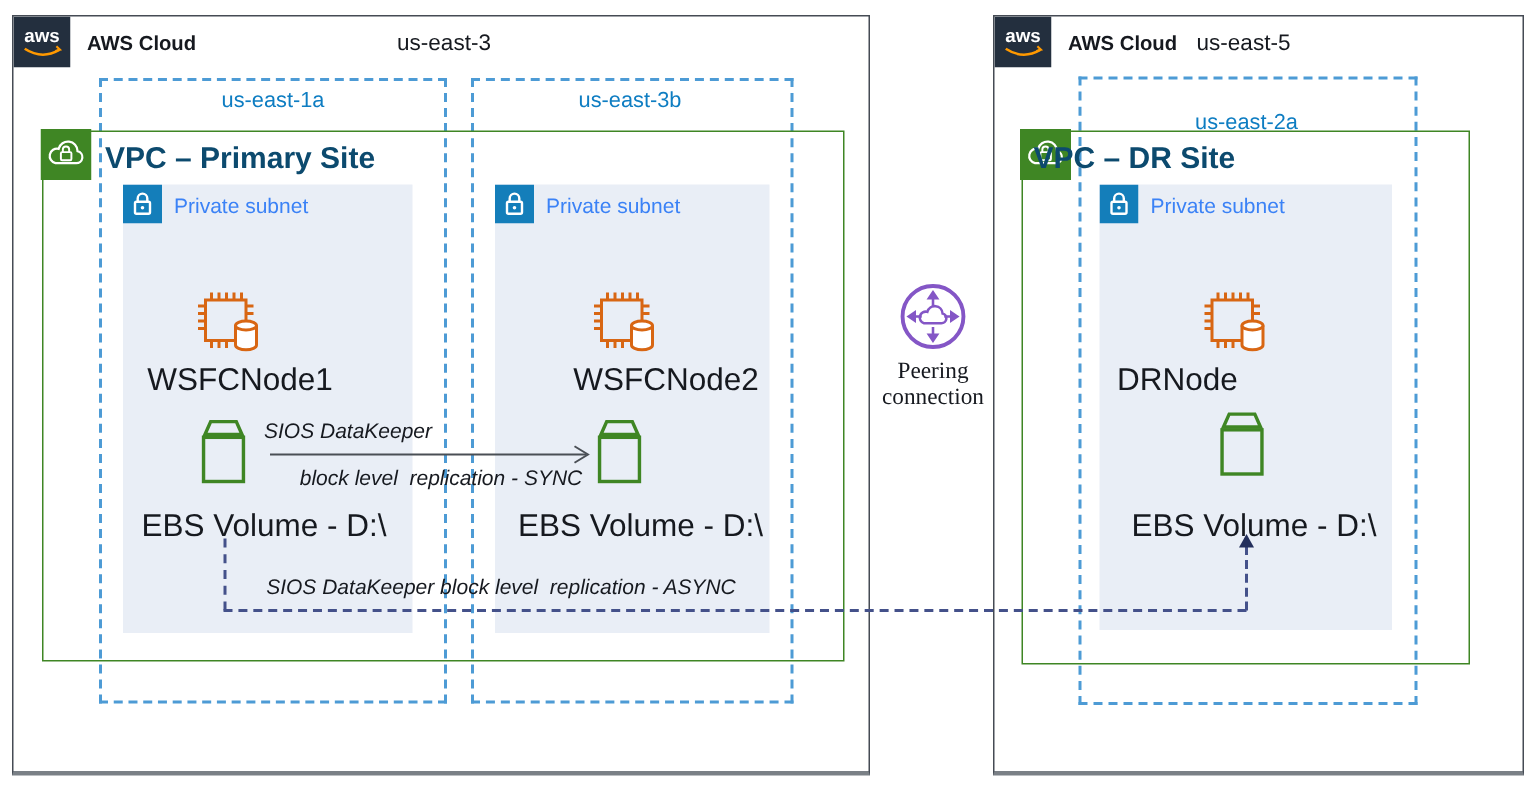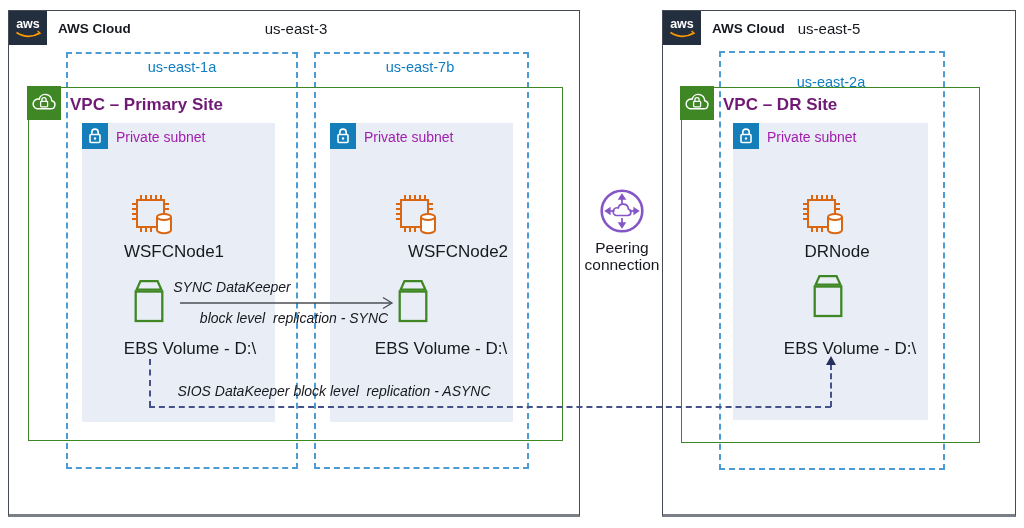--- a/index.html
+++ b/index.html
@@ -7,27 +7,27 @@
           font-family:"Liberation Sans",sans-serif;color:#16191F;overflow:hidden;}
   .layer{position:absolute;inset:0;}
   .outer-box{position:absolute;background:#fff;border:1.5px solid #454B54;border-bottom:3px solid #7A8086;}
   .aws-logo{position:absolute;width:38px;height:34px;}
   .cloud-title{position:absolute;font-size:13.5px;font-weight:bold;white-space:nowrap;}
   .region-label{position:absolute;font-size:15px;transform:translateX(-50%);white-space:nowrap;}
   .az-box{position:absolute;border:2px dashed #4D9BD5;}
   .az-label{position:absolute;font-size:14.5px;color:#0E7DC2;transform:translateX(-50%);white-space:nowrap;}
   .vpc-box{position:absolute;border:1.6px solid #3F8624;}
   .vpc-icon{position:absolute;width:34px;height:34px;}
-  .vpc-label{position:absolute;font-size:17px;color:#701a75;font-weight:bold;white-space:nowrap;}
+  .vpc-label{position:absolute;font-size:20px;color:#0c4a6e;font-weight:bold;white-space:nowrap;}
   .subnet{position:absolute;background:#E9EEF6;}
   .subnet-lock{position:absolute;width:26px;height:26px;}
-  .subnet-label{position:absolute;font-size:14px;color:#a21caf;white-space:nowrap;}
+  .subnet-label{position:absolute;font-size:14px;color:#3b82f6;white-space:nowrap;}
   .node-icon{position:absolute;width:48px;height:48px;}
   .ebs-icon{position:absolute;width:38px;height:52px;}
-  .diagram-label{position:absolute;font-size:17px;transform:translateX(-50%);white-space:nowrap;margin-left:14px;}
+  .diagram-label{position:absolute;font-size:21px;transform:translateX(-50%);white-space:nowrap;}
   .italic-label{position:absolute;font-size:14px;font-style:italic;transform:translateX(-50%);white-space:pre;}
   .peer-icon{position:absolute;width:46px;height:46px;}
   .peer-label{position:absolute;font-size:15.5px;text-align:center;transform:translateX(-50%);line-height:1.12;white-space:nowrap;}
   .dash-v{position:absolute;width:0;border-left:2px dashed #44518A;}
   .dash-h{position:absolute;height:0;border-top:2px dashed #44518A;}
   .arrow-up{position:absolute;width:0;height:0;border-left:5px solid transparent;border-right:5px solid transparent;border-bottom:9px solid #232F5C;}
   .sync-arrow{position:absolute;}
 </style>
 </head>
 <body>
@@ -42,21 +42,21 @@
       <text x="19" y="17" font-size="12.5" font-weight="bold" fill="#fff" text-anchor="middle" font-family="Liberation Sans,sans-serif">aws</text>
       <path d="M7.5 21.5 q11.5 7.5 23 .8" fill="none" stroke="#FF9900" stroke-width="1.7"></path>
       <path d="M28.6 19.9 l2.4 2.3 -3.1 .8" fill="none" stroke="#FF9900" stroke-width="1.4"></path>
     </svg>
     <div class="cloud-title" style="left:58px;top:21px;">AWS Cloud</div>
     <div class="region-label" style="left:296px;top:20px;">us-east-3</div>
 
     <div class="az-box" style="left:66px;top:52px;width:228px;height:413px;"></div>
     <div class="az-label" style="left:182px;top:59px;">us-east-1a</div>
     <div class="az-box" style="left:314px;top:52px;width:211px;height:413px;"></div>
-    <div class="az-label" style="left:420px;top:59px;">us-east-7b</div>
+    <div class="az-label" style="left:420px;top:59px;">us-east-3b</div>
 
     <div class="vpc-box" style="left:28px;top:87px;width:533px;height:352px;"></div>
     <svg class="vpc-icon" style="left:27px;top:86px;" viewBox="0 0 34 34">
       <rect width="34" height="34" fill="#3F8624"></rect>
       <path d="M10 22.8 h13.6 a4.1 4.1 0 0 0 1.1 -8.1 a6.4 6.4 0 0 0 -12.6 -1.5 a4.7 4.7 0 0 0 -2.1 9.6 z" fill="none" stroke="#fff" stroke-width="1.5"></path>
       <rect x="13.6" y="15.4" width="7" height="5.4" rx="0.8" fill="none" stroke="#fff" stroke-width="1.3"></rect>
       <path d="M14.9 15.4 v-1.7 a2.1 2.1 0 0 1 4.2 0 v1.7" fill="none" stroke="#fff" stroke-width="1.3"></path>
     </svg>
     <div class="vpc-label" style="left:70px;top:95px;">VPC – Primary Site</div>
 
@@ -140,21 +140,21 @@
     <div class="az-box" style="left:719px;top:51px;width:222px;height:415px;"></div>
     <div class="az-label" style="left:831px;top:74px;">us-east-2a</div>
 
     <div class="vpc-box" style="left:681px;top:87px;width:297px;height:354px;"></div>
     <svg class="vpc-icon" style="left:680px;top:86px;" viewBox="0 0 34 34">
       <rect width="34" height="34" fill="#3F8624"></rect>
       <path d="M10 22.8 h13.6 a4.1 4.1 0 0 0 1.1 -8.1 a6.4 6.4 0 0 0 -12.6 -1.5 a4.7 4.7 0 0 0 -2.1 9.6 z" fill="none" stroke="#fff" stroke-width="1.5"></path>
       <rect x="13.6" y="15.4" width="7" height="5.4" rx="0.8" fill="none" stroke="#fff" stroke-width="1.3"></rect>
       <path d="M14.9 15.4 v-1.7 a2.1 2.1 0 0 1 4.2 0 v1.7" fill="none" stroke="#fff" stroke-width="1.3"></path>
     </svg>
-    <div class="vpc-label" style="left:723px;top:95px;">VPC – DR Site</div>
+    <div class="vpc-label" style="left:689px;top:95px;">VPC – DR Site</div>
 
     <div class="subnet" style="left:733px;top:123px;width:195px;height:297px;"></div>
     <svg class="subnet-lock" style="left:733px;top:123px;" viewBox="0 0 26 26">
       <rect width="26" height="26" fill="#147EBA"></rect>
       <rect x="8" y="11.5" width="10" height="8" rx="1" fill="none" stroke="#fff" stroke-width="1.6"></rect>
       <path d="M9.8 11.5 V9.3 a3.2 3.2 0 0 1 6.4 0 v2.2" fill="none" stroke="#fff" stroke-width="1.6"></path>
       <circle cx="13" cy="15.5" r="1.2" fill="#fff"></circle>
     </svg>
     <div class="subnet-label" style="left:767px;top:129px;">Private subnet</div>
 
@@ -164,21 +164,21 @@
         <path d="M13 9V4 M18 9V4 M23 9V4 M28 9V4 M33 9V4"></path>
         <path d="M9 13H4 M9 18H4 M9 23H4 M9 28H4"></path>
         <path d="M13 36v5 M18 36v5 M23 36v5"></path>
         <path d="M36 13h5 M36 18h5"></path>
       </g>
       <g stroke="#D86613" stroke-width="2">
         <path d="M29 26v13c0 1.8 3.1 3.2 7 3.2s7-1.4 7-3.2V26" fill="#fff"></path>
         <ellipse cx="36" cy="26" rx="7" ry="3" fill="#fff"></ellipse>
       </g>
     </svg>
-    <div class="diagram-label" style="left:823px;top:242px;text-align:right;">DRNode</div>
+    <div class="diagram-label" style="left:785px;top:242px;text-align:right;">DRNode</div>
 
     <svg class="ebs-icon" style="left:809px;top:271px;" viewBox="0 0 40 52">
       <g fill="none" stroke="#3F8624" stroke-width="2.4">
         <path d="M7 13 L11 4 H29 L33 13 Z"></path>
         <rect x="6" y="15" width="28" height="31"></rect>
       </g>
     </svg>
     <div class="diagram-label" style="left:836px;top:339px;">EBS Volume - D:\</div>
   </div>
 
@@ -190,28 +190,28 @@
         <line x1="23" y1="16.5" x2="23" y2="10.5"></line>
           <path d="M23 6.8 l-2.7 4 h5.4 z"></path>
         <line x1="23" y1="30" x2="23" y2="35.5"></line>
           <path d="M23 39.2 l-2.7 -4 h5.4 z"></path>
         <line x1="15.5" y1="23" x2="10.5" y2="23"></line>
           <path d="M6.8 23 l4 -2.7 v5.4 z"></path>
         <line x1="30.5" y1="23" x2="35.5" y2="23"></line>
           <path d="M39.2 23 l-4 -2.7 v5.4 z"></path>
       </g>
     </svg>
-    <div class="peer-label" style="left:622px;top:239px;">
+    <div class="peer-label" style="left:622px;top:239px;font-family:Liberation Serif, serif;">
       <div>Peering</div>
       <div>connection</div>
     </div>
   </div>
 
   <div class="layer">
-    <div class="italic-label" style="left:232px;top:279px;">SYNC DataKeeper</div>
+    <div class="italic-label" style="left:232px;top:279px;">SIOS DataKeeper</div>
     <svg class="sync-arrow" style="left:178px;top:294px;" width="222" height="18">
       <line x1="2" y1="9" x2="213" y2="9" stroke="#4A4F55" stroke-width="1.3"></line>
       <path d="M205 3.5 L214 9 L205 14.5" fill="none" stroke="#4A4F55" stroke-width="1.3"></path>
     </svg>
     <div class="italic-label" style="left:334px;top:383px;">SIOS DataKeeper block level  replication - ASYNC</div>
 
     <div class="italic-label" style="left:294px;top:310px;">block level  replication - SYNC</div>
     <div class="dash-v" style="left:149px;top:359px;height:48px;"></div>
     <div class="dash-h" style="left:149px;top:406px;width:682px;"></div>
     <div class="dash-v" style="left:830px;top:364px;height:43px;"></div>

